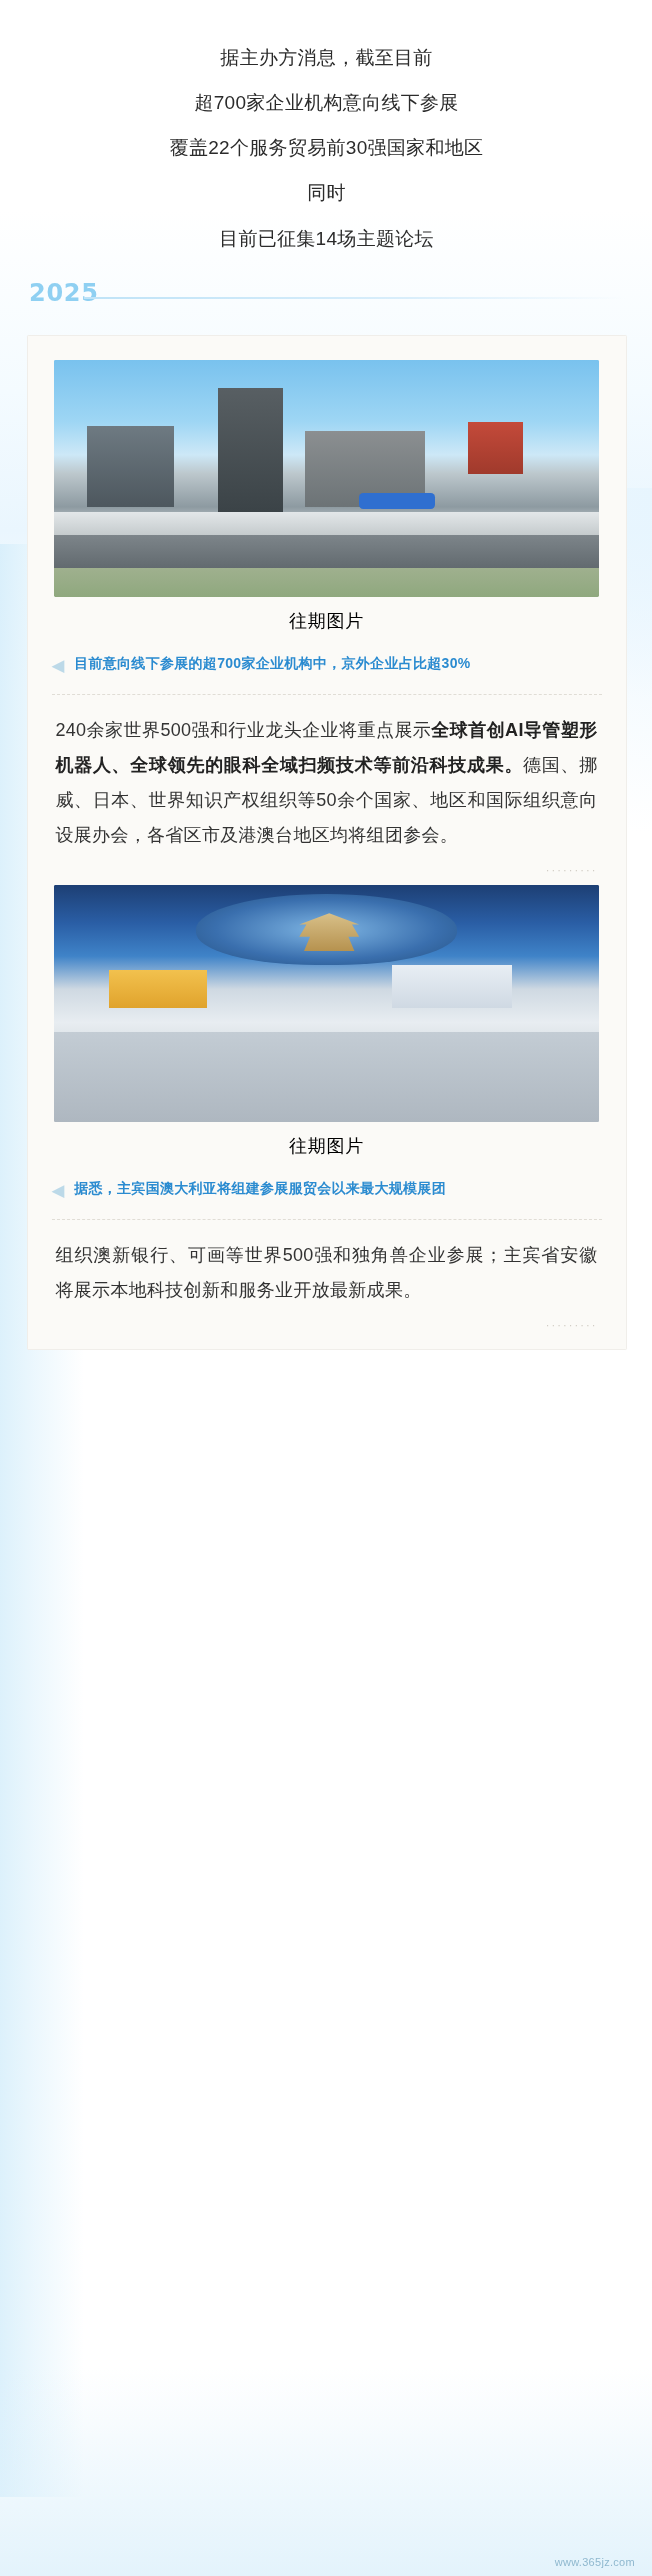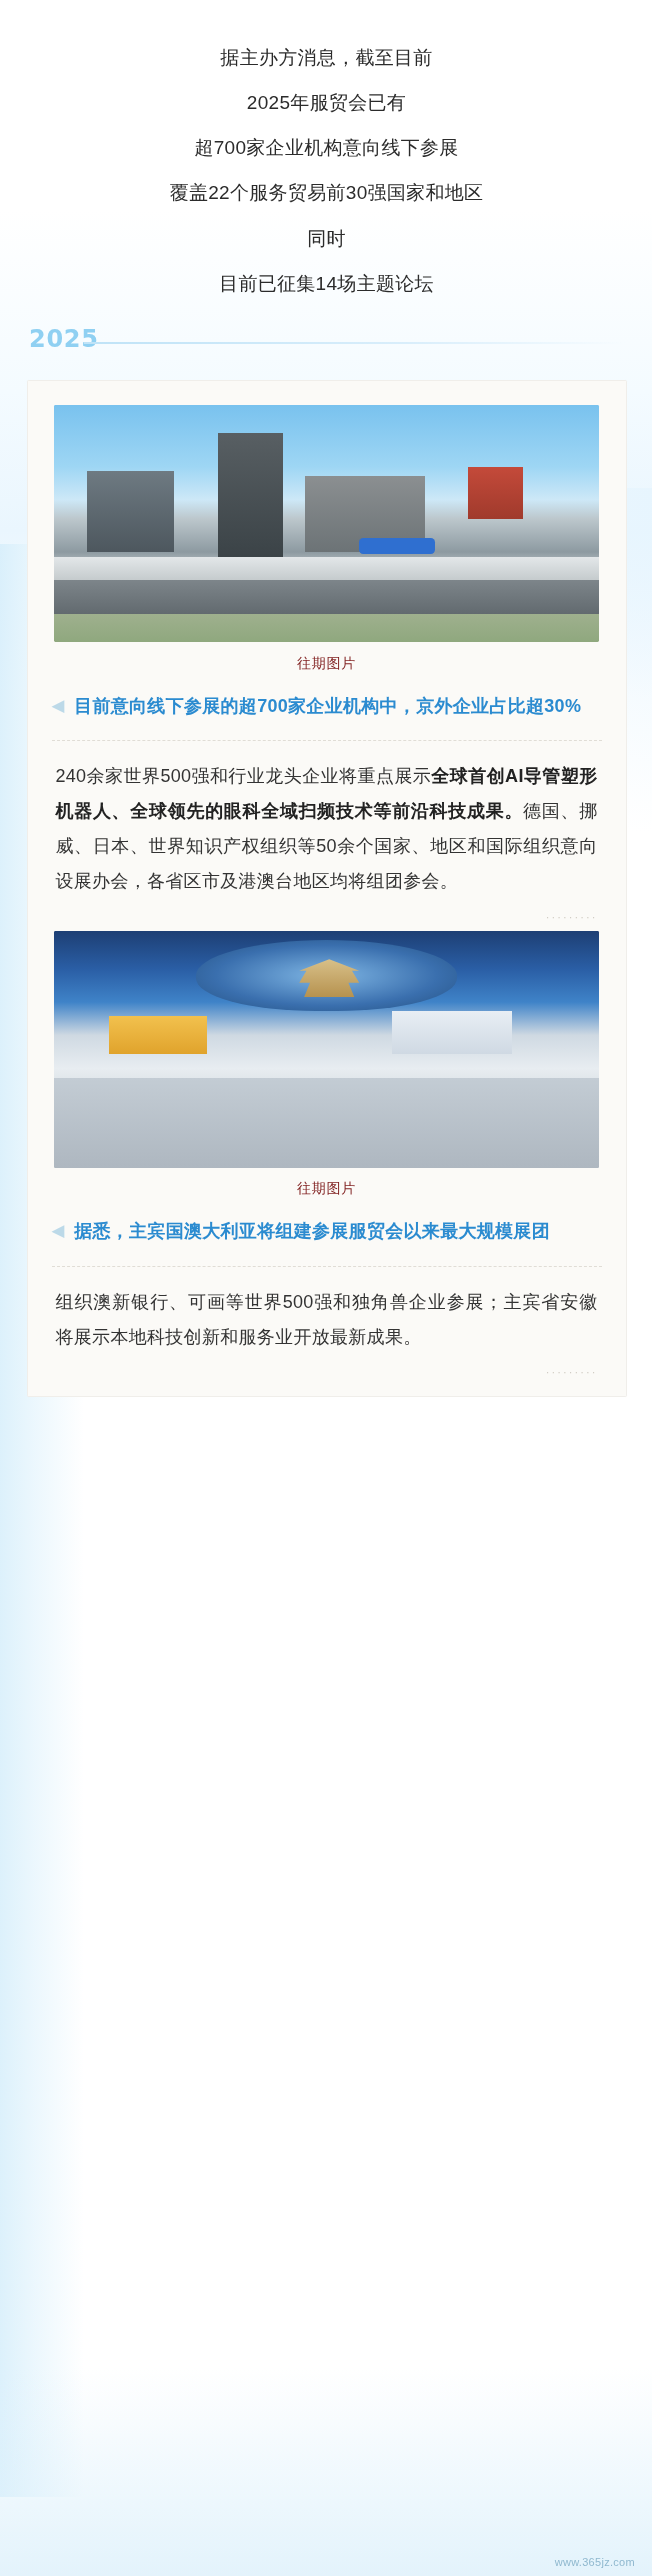--- a/index.html
+++ b/index.html
@@ -193,42 +193,42 @@
       radial-gradient(circle at 51% 74%, #5c636b 0 5.6px, transparent 6.3px),
       radial-gradient(circle at 60% 63%, #434a52 0 4.9px, transparent 5.6px),
       radial-gradient(circle at 69% 72%, #666d75 0 5.6px, transparent 6.3px),
       radial-gradient(circle at 78% 62%, #4b525a 0 4.9px, transparent 5.6px),
       radial-gradient(circle at 88% 71%, #596views 0 5.6px, transparent 6.3px);
     opacity: .85;
   }
 
   .photo-caption {
     text-align: center;
-    font-size: 14px;
-    color: #7f1d1d;
+    font-size: 18px;
+    color: #000000;
     margin: 12.6px 0 2.8px 0;
     letter-spacing: 0.7px;
   }
 
   
   .quote-block {
     display: flex;
     align-items: flex-start;
     gap: 9.8px;
     margin: 18px 26.5px 4.2px 24px;
   }
   .quote-mark {
     flex: 0 0 auto;
     margin-top: 7px;
     color: #bcd9e8;
     font-size: 16.7px;
     line-height: 1;
   }
   .quote-text {
-    font-size: 18px;
+    font-size: 14px;
     line-height: 1.75;
     font-weight: 700;
     color: #2b8bd0;
     letter-spacing: 0.3px;
   }
 
   .dashed-sep {
     margin: 18px 24px 0 24px;
     border-top: 0.7px dashed #e0ddd6;
     height: 0;
@@ -271,21 +271,20 @@
 </head>
 <body>
 
 <div class="page">
   <div class="bg-wash-left"></div>
   <div class="bg-wash-topright"></div>
   <div class="bg-wash-bottom"></div>
 
   <div class="intro">
     <p>据主办方消息，截至目前</p>
-    <p>2025年服贸会已有</p>
     <p>超700家企业机构意向线下参展</p>
     <p>覆盖22个服务贸易前30强国家和地区</p>
     <p>同时</p>
     <p>目前已征集14场主题论坛</p>
   </div>
 
   <div class="year-divider">
     <div class="year">2025</div>
     <div class="rule"></div>
   </div>

